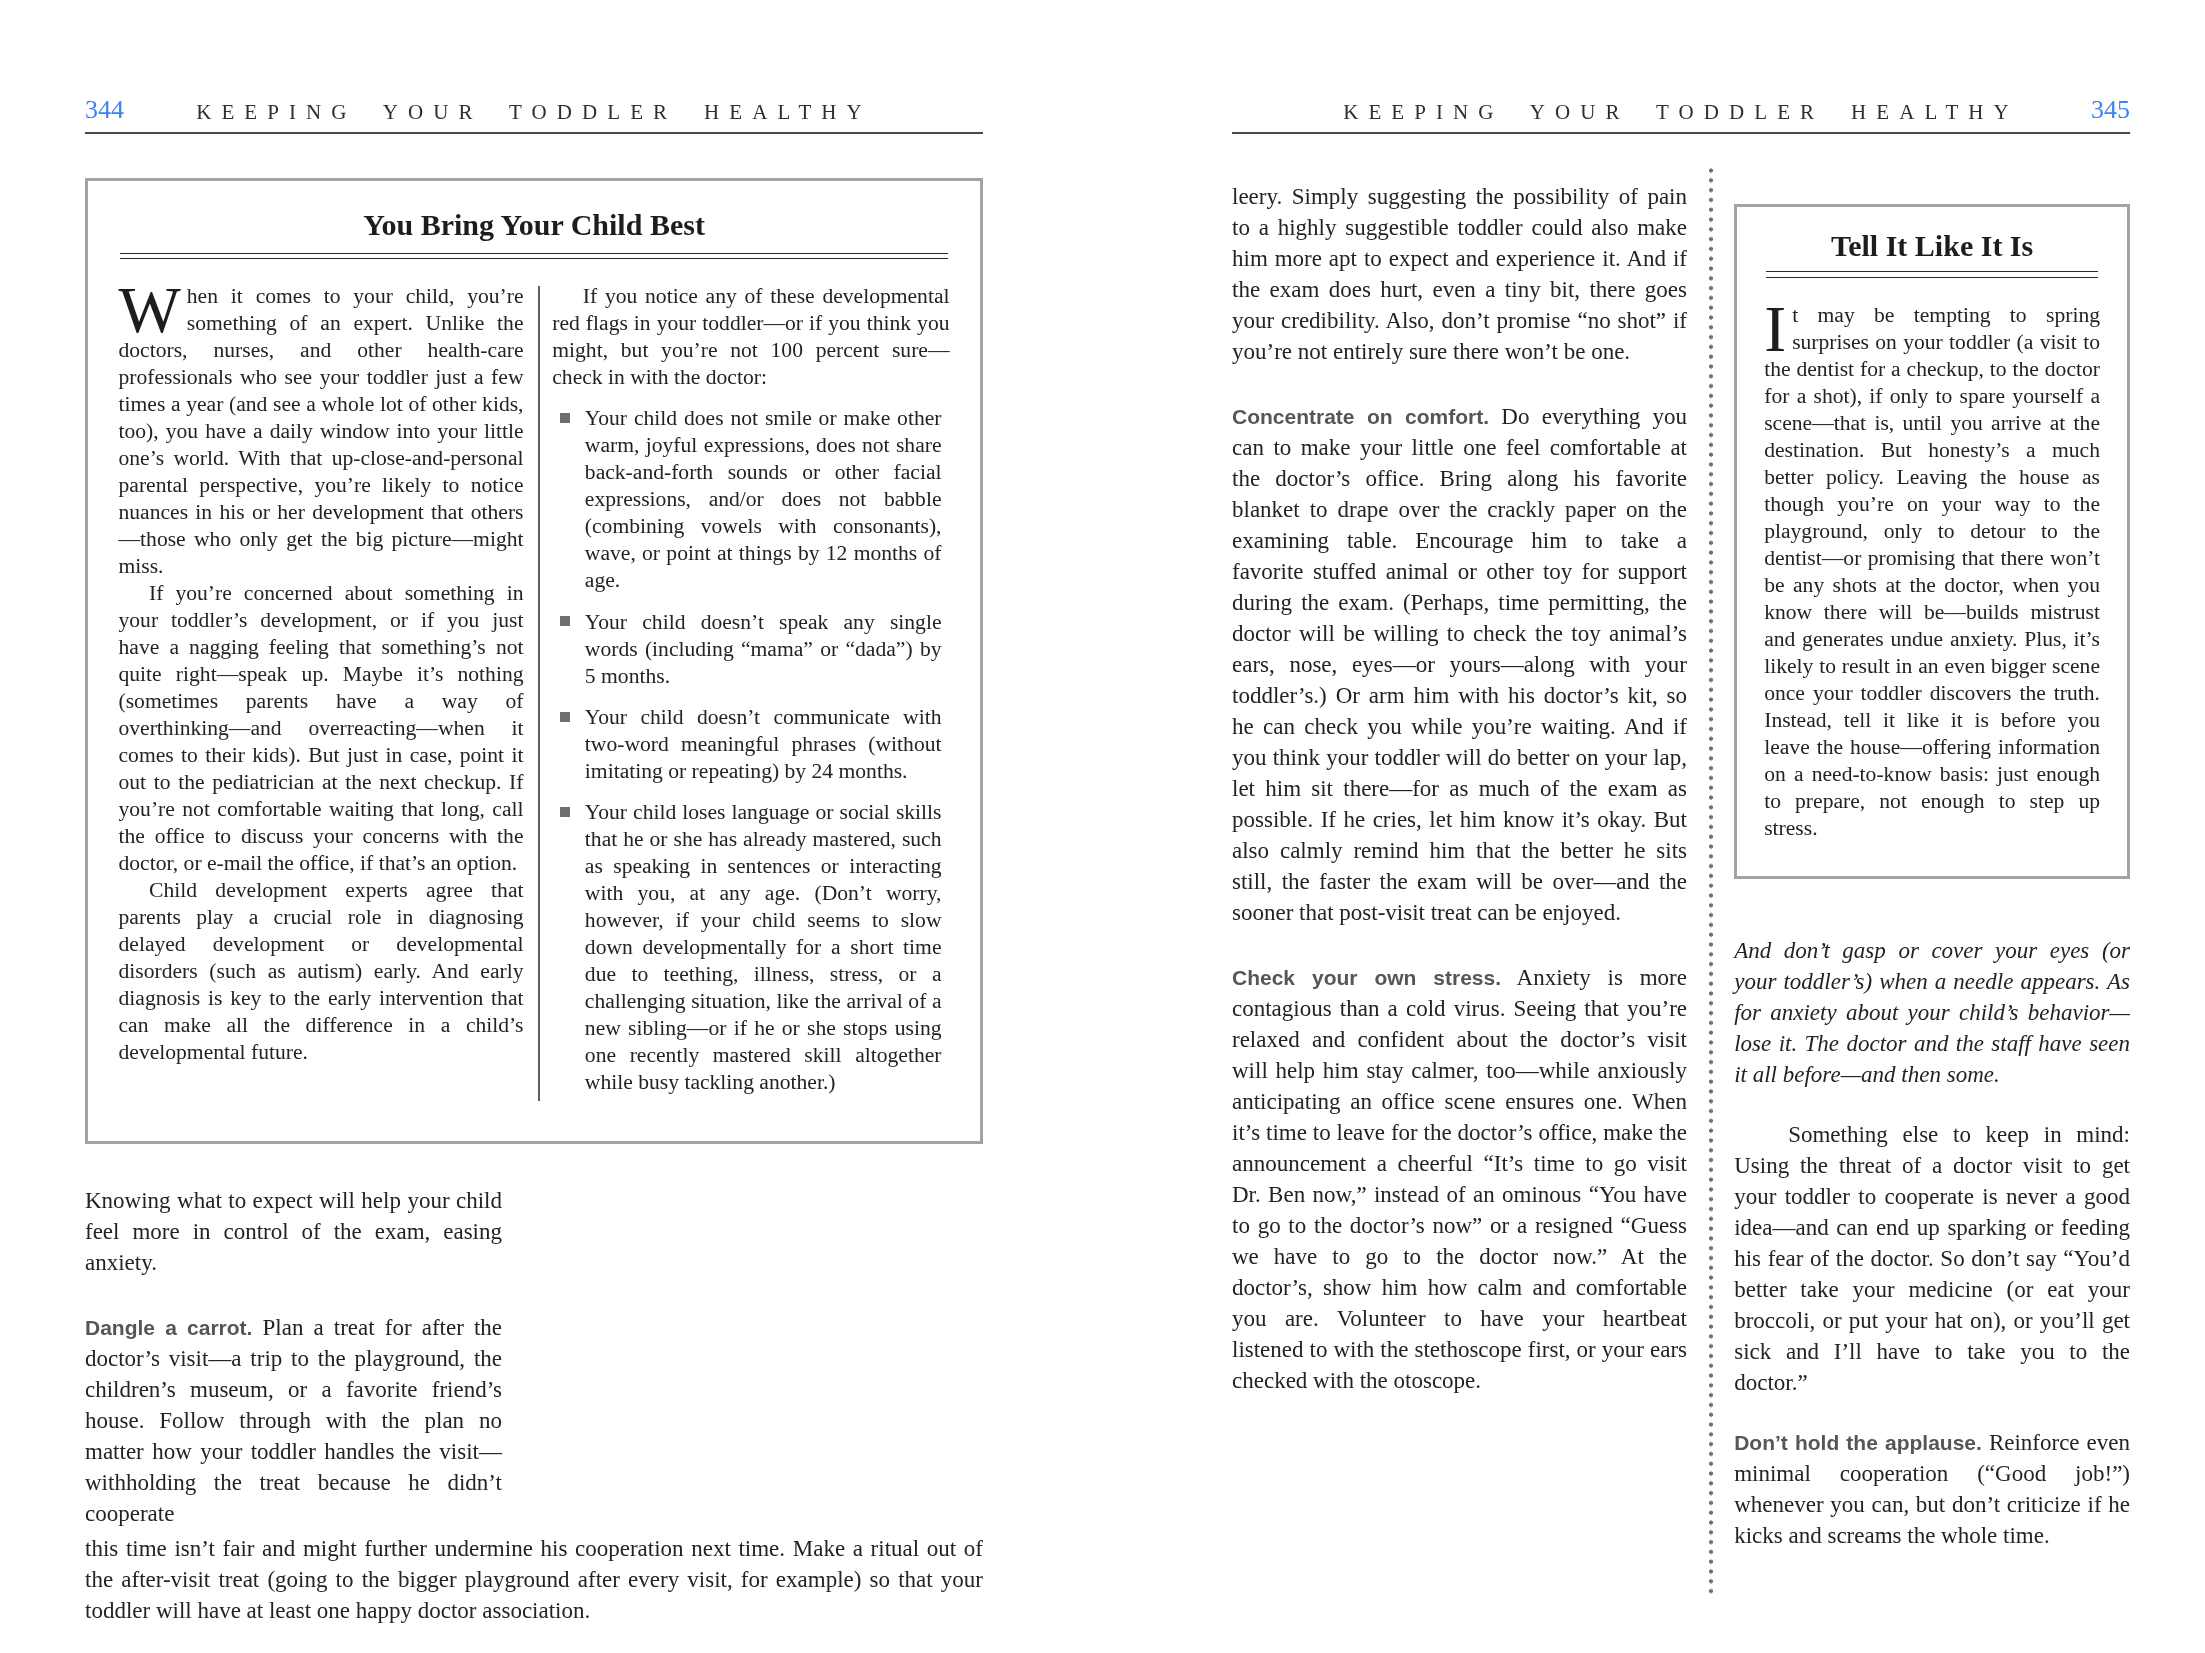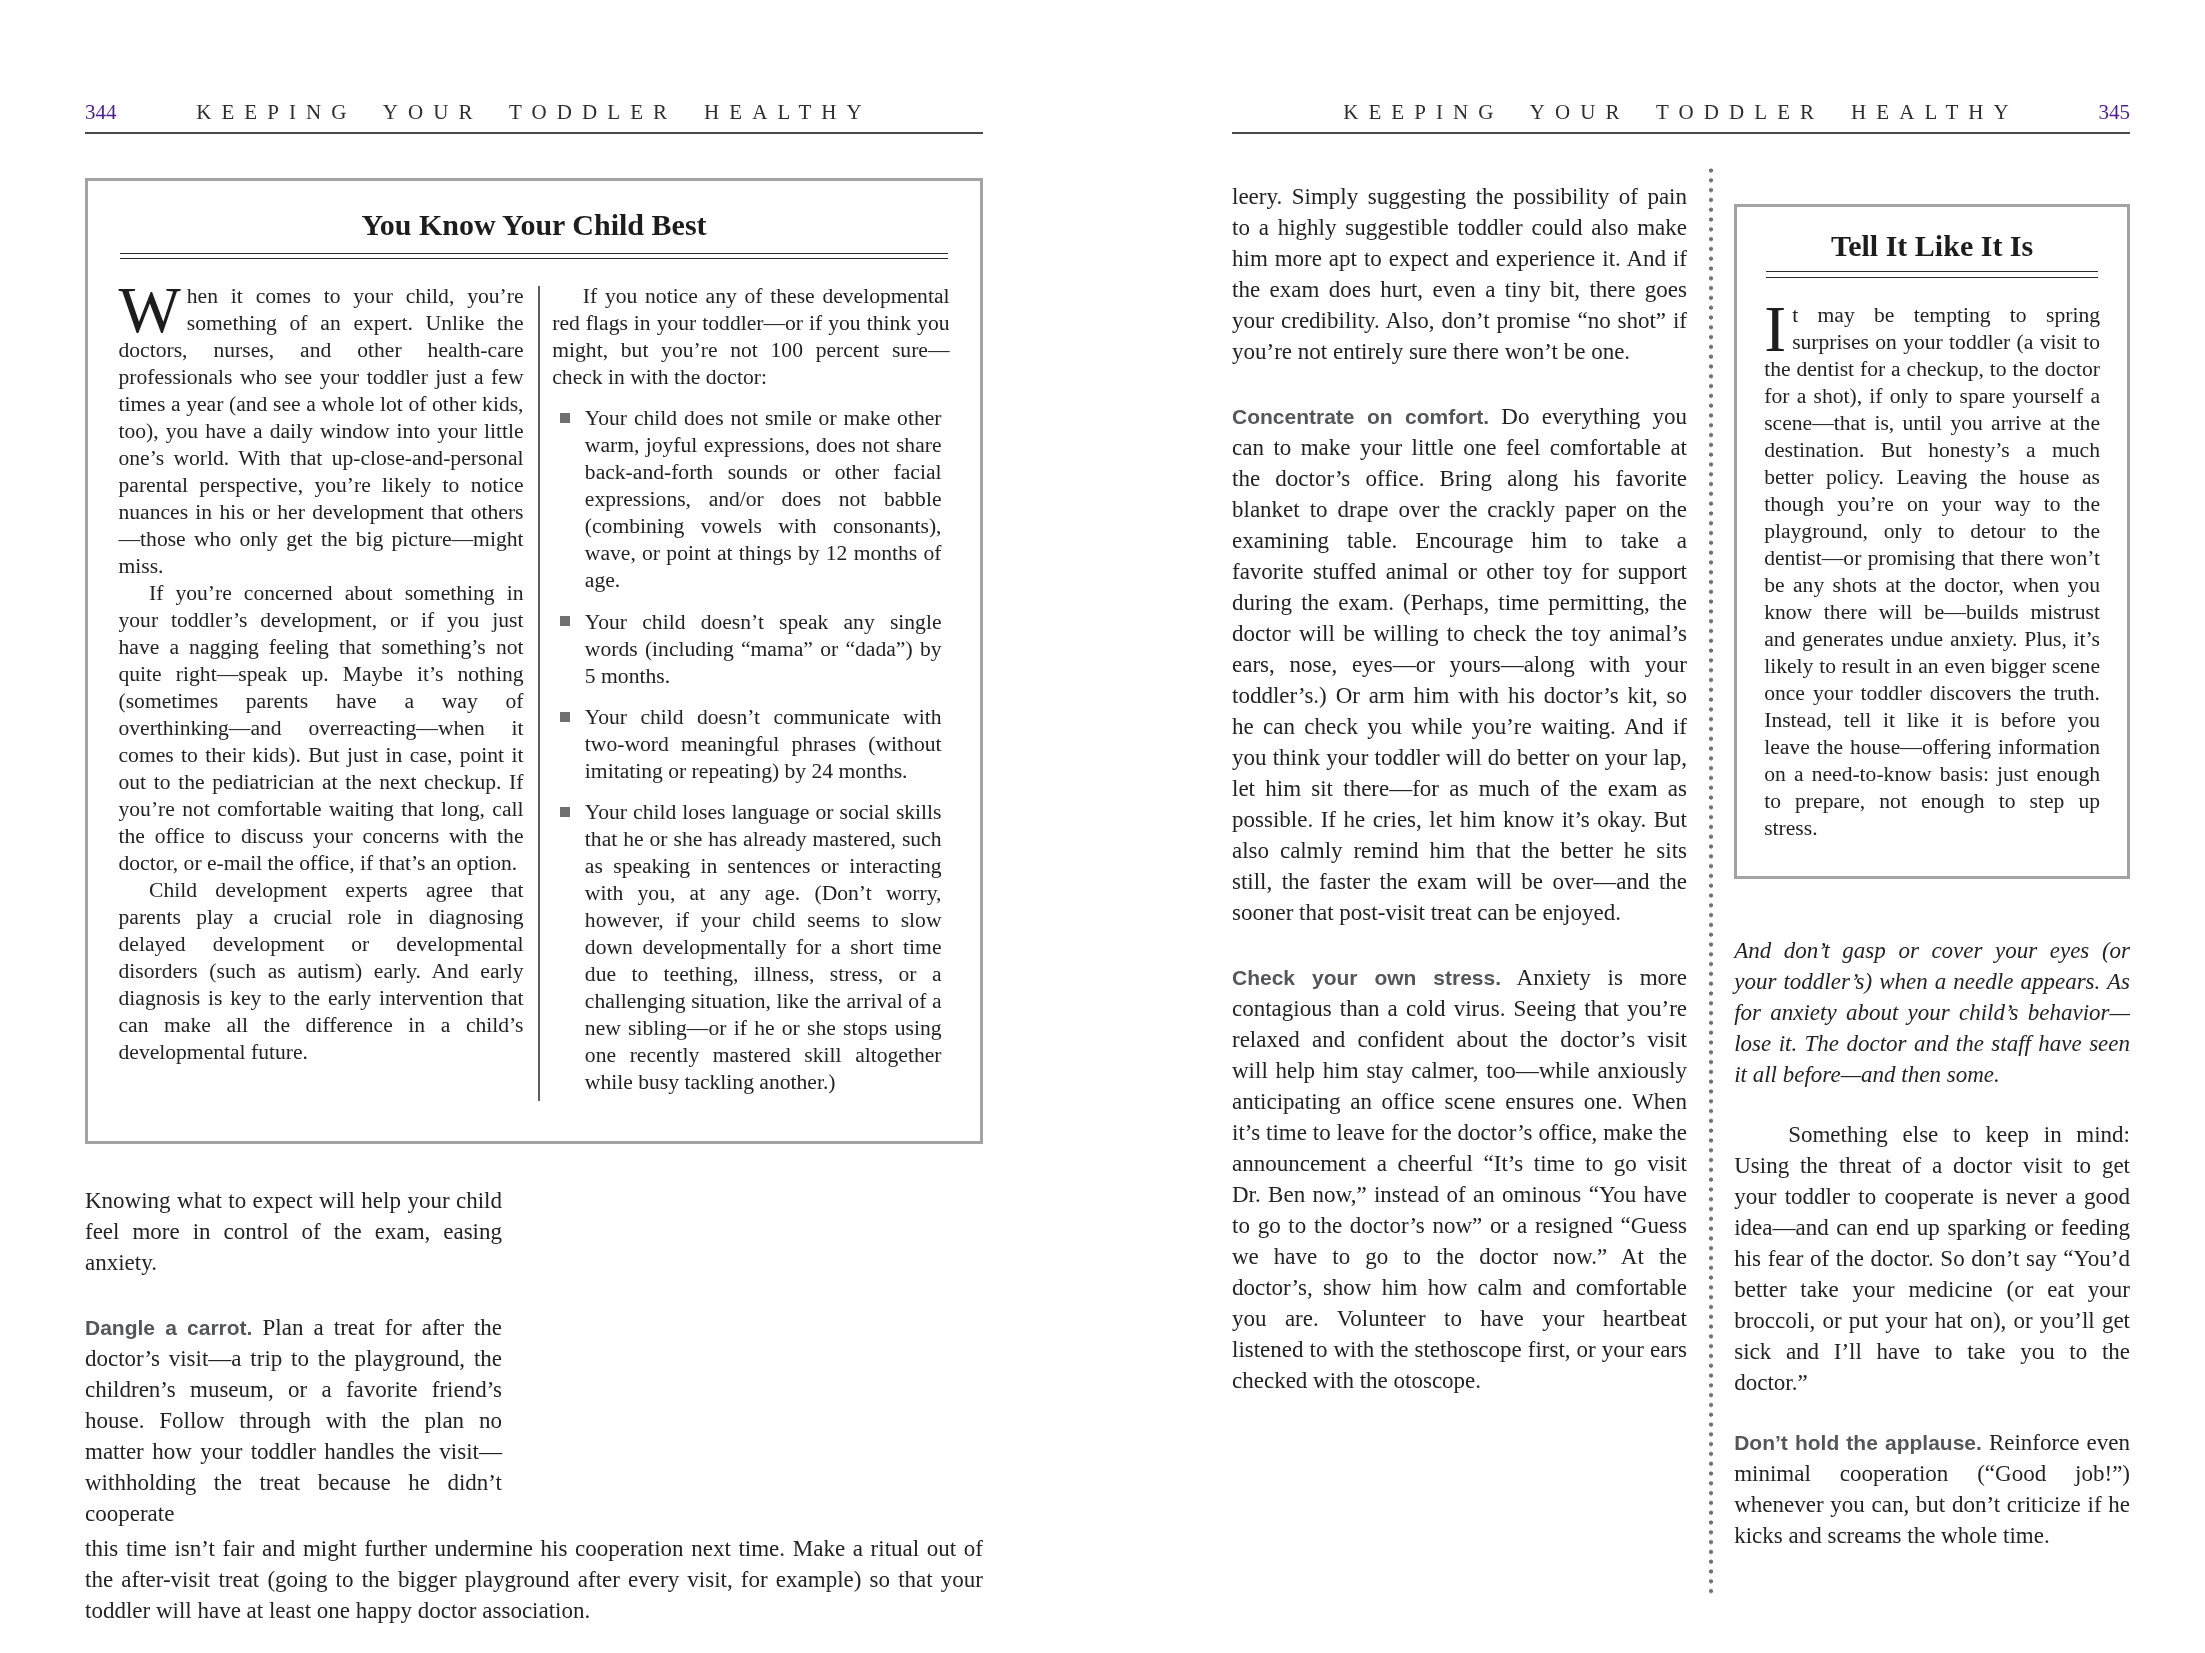--- a/index.html
+++ b/index.html
@@ -6,21 +6,21 @@
   body {
     width:2205px; height:1654px; position:relative; overflow:hidden;
     background:#ffffff; color:#232323;
     font-family:"Liberation Serif", "DejaVu Serif", serif;
   }
   .page { position:absolute; top:0; height:1654px; box-sizing:border-box; }
   .page-left  { left:0;     width:1103px; padding:0 120px 0 85px; }
   .page-right { left:1103px; width:1103px; padding:0 76px 0 129px; }
 
   .pg-header { position:relative; margin-top:93px; height:39px; border-bottom:2.5px solid #4a4a4a; }
-  .folio { font-size:21px; color:#4c1d95; position:absolute; bottom:6.8px; }
+  .folio { font-size:26px; color:#3b82f6; position:absolute; bottom:6.8px; }
   .folio-left  { left:0; }
   .folio-right { right:0; }
   .running-head {
     position:absolute; left:0; right:0; bottom:6.8px; text-align:center;
     font-size:21px; color:#2e2e2e; letter-spacing:0.48em; word-spacing:0.55em; white-space:nowrap;
   }
 
   
   .sidebar-box { border:3.4px solid #a3a3a3; background:#ffffff; box-sizing:border-box; }
   .box-344 { margin-top:44px; padding:24px 30.5px 37px 30.5px; }
@@ -75,21 +75,21 @@
 <body>
 
 <div class="page page-left">
 
   <div class="pg-header">
     <span class="folio folio-left">344</span>
     <span class="running-head">KEEPING YOUR TODDLER HEALTHY</span>
   </div>
 
   <div class="sidebar-box box-344">
-    <h2 class="box-title">You Know Your Child Best</h2>
+    <h2 class="box-title">You Bring Your Child Best</h2>
     <div class="double-rule"></div>
     <div class="box-cols">
       <div class="box-col box-col-left">
         <p><span class="dropcap">W</span><span>hen it comes to your child, you’re something of an expert. Unlike the doctors, nurses, and other health-care professionals who see your toddler just a few times a year (and see a whole lot of other kids, too), you have a daily window into your little one’s world. With that up-close-and-personal parental perspective, you’re likely to notice nuances in his or her development that others—those who only get the big picture—might miss.</span></p>
         <p class="indent">If you’re concerned about something in your toddler’s development, or if you just have a nagging feeling that something’s not quite right—speak up. Maybe it’s nothing (sometimes parents have a way of overthinking—and overreacting—when it comes to their kids). But just in case, point it out to the pediatrician at the next checkup. If you’re not comfortable waiting that long, call the office to discuss your concerns with the doctor, or e-mail the office, if that’s an option.</p>
         <p class="indent">Child development experts agree that parents play a crucial role in diagnosing delayed development or developmental disorders (such as autism) early. And early diagnosis is key to the early intervention that can make all the difference in a child’s developmental future.</p>
       </div>
       <div class="box-divider"></div>
       <div class="box-col box-col-right">
         <p class="indent">If you notice any of these developmental red flags in your toddler—or if you think you might, but you’re not 100 percent sure—check in with the doctor:</p>

